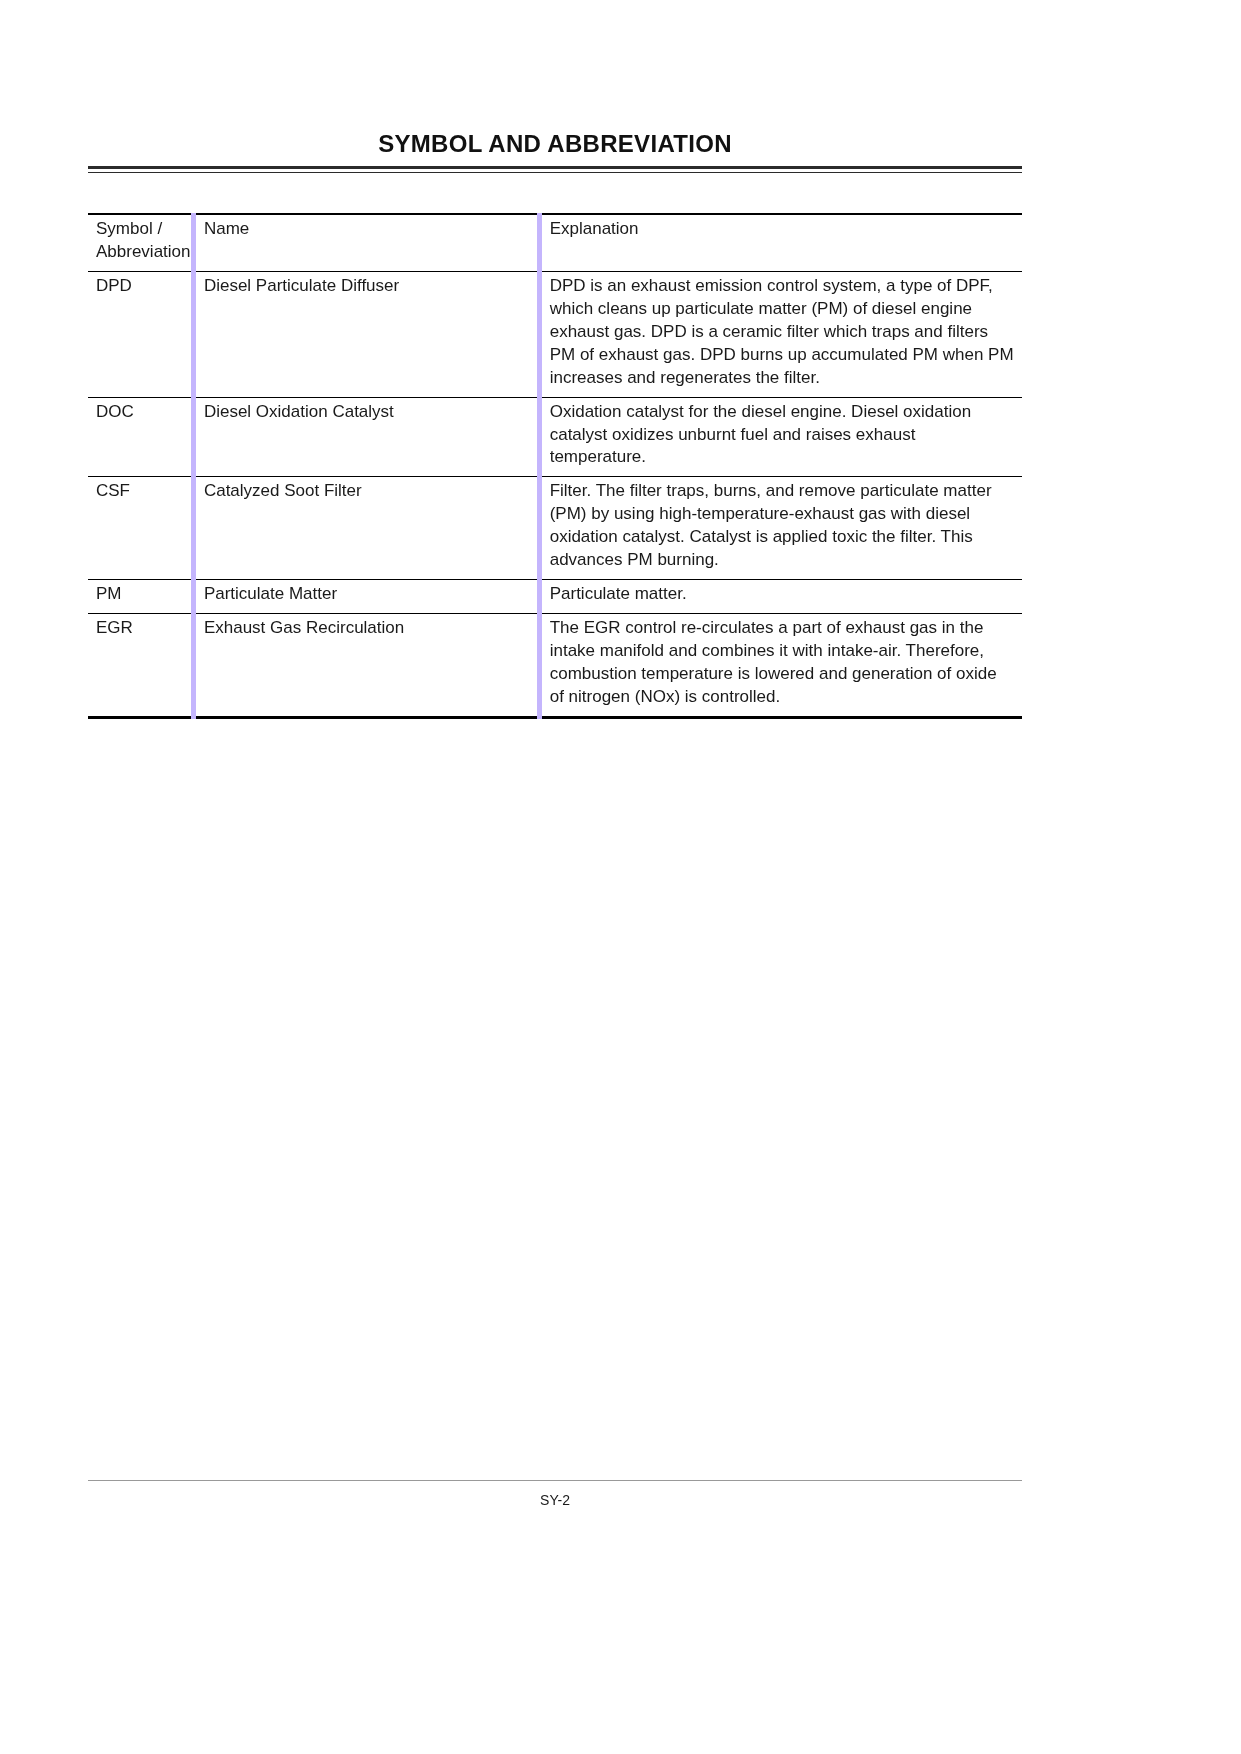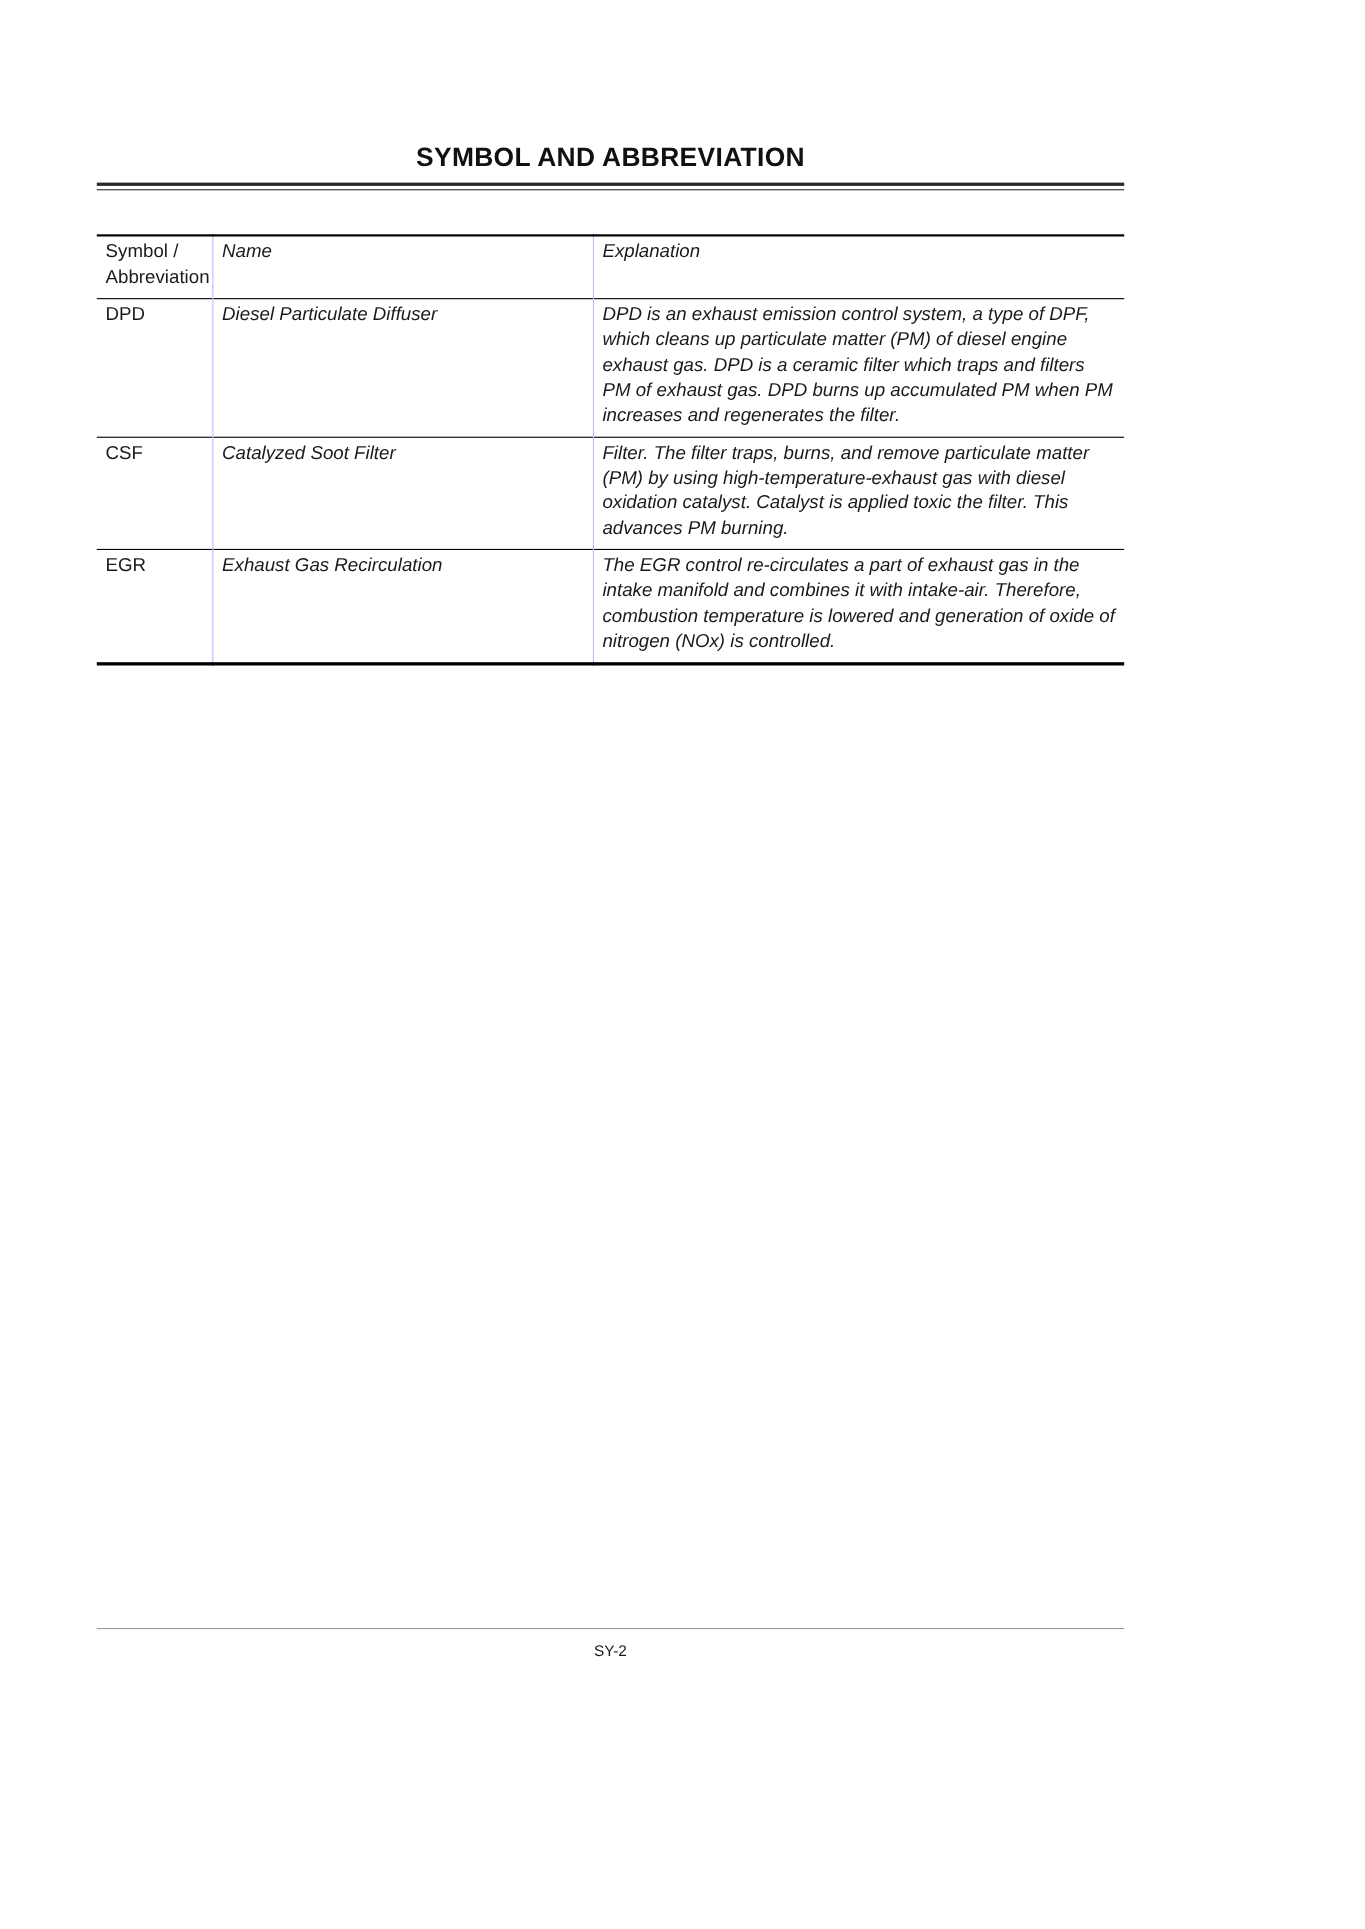--- a/index.html
+++ b/index.html
@@ -48,22 +48,21 @@
     vertical-align: top;
     padding: 3px 8px 7px 8px;
     font-size: 17px;
     line-height: 1.35;
     color: #1a1a1a;
   }
   table.abbrev-table tr.header-row td {
     border-top: none;
   }
   table.abbrev-table td + td {
-    border-left: 1px solid #c4b5fd;
-    font-style: italic;
+    border-left: 5px solid #c4b5fd;
   }
   .col-symbol { width: 100px; }
   .col-name   { width: 328px; }
   .col-expl   { width: 458px; }
   .pre-line { white-space: pre-line; margin-top: 24px; }
   .footer-rule {
     position: absolute;
     left: 0;
     top: 1480px;
     width: 934px;
@@ -102,27 +101,37 @@
         <td>Explanation</td>
       </tr>
 
 
       <tr>
         <td>DPD</td>
         <td>Diesel Particulate Diffuser</td>
         <td>DPD is an exhaust emission control system, a type of DPF, which cleans up particulate matter (PM) of diesel engine exhaust gas. DPD is a ceramic filter which traps and filters PM of exhaust gas. DPD burns up accumulated PM when PM increases and regenerates the filter.</td>
       </tr>
 
+      <tr>
+        <td>DOC</td>
+        <td>Diesel Oxidation Catalyst</td>
+        <td>Oxidation catalyst for the diesel engine. Diesel oxidation catalyst oxidizes unburnt fuel and raises exhaust temperature.</td>
+      </tr>
 
       <tr>
         <td>CSF</td>
         <td>Catalyzed Soot Filter</td>
         <td>Filter. The filter traps, burns, and remove particulate matter (PM) by using high-temperature-exhaust gas with diesel oxidation catalyst. Catalyst is applied toxic the filter. This advances PM burning.</td>
       </tr>
 
+      <tr>
+        <td>PM</td>
+        <td>Particulate Matter</td>
+        <td>Particulate matter.</td>
+      </tr>
 
       <tr>
         <td>EGR</td>
         <td>Exhaust Gas Recirculation</td>
         <td>The EGR control re-circulates a part of exhaust gas in the intake manifold and combines it with intake-air. Therefore, combustion temperature is lowered and generation of oxide of nitrogen (NOx) is controlled.</td>
       </tr>
     </tbody>
   </table>
 
   <div class="footer-rule"></div>

